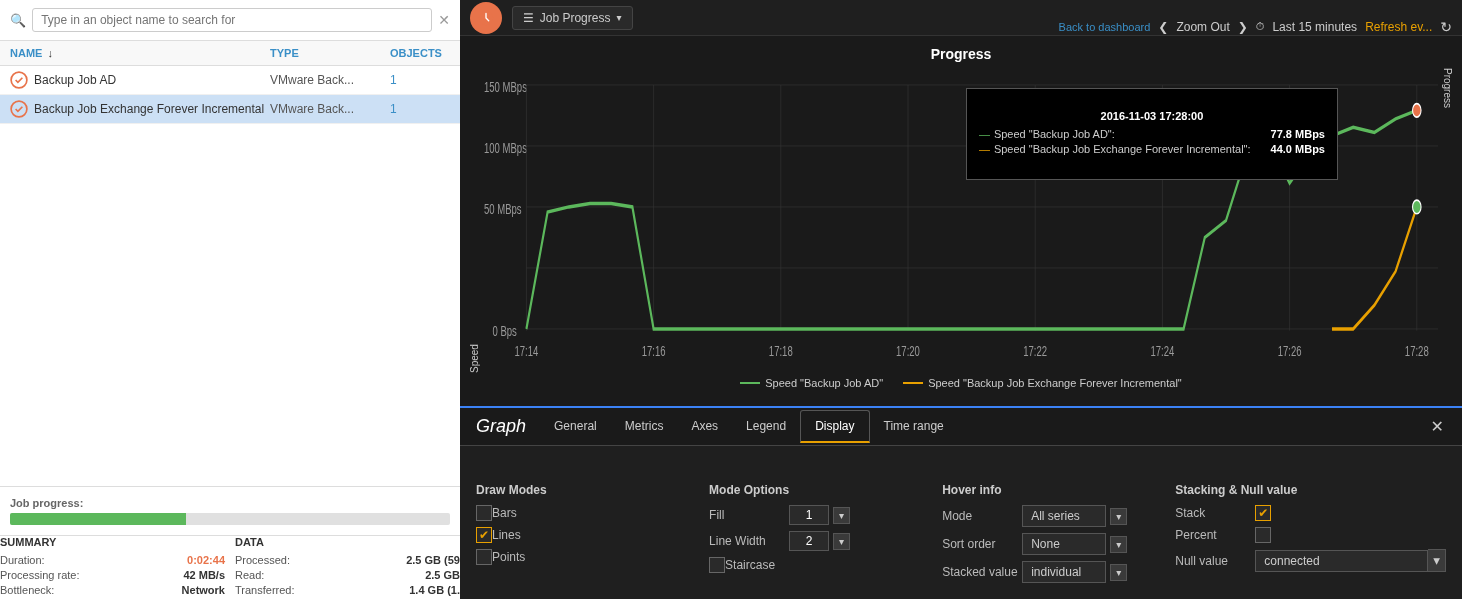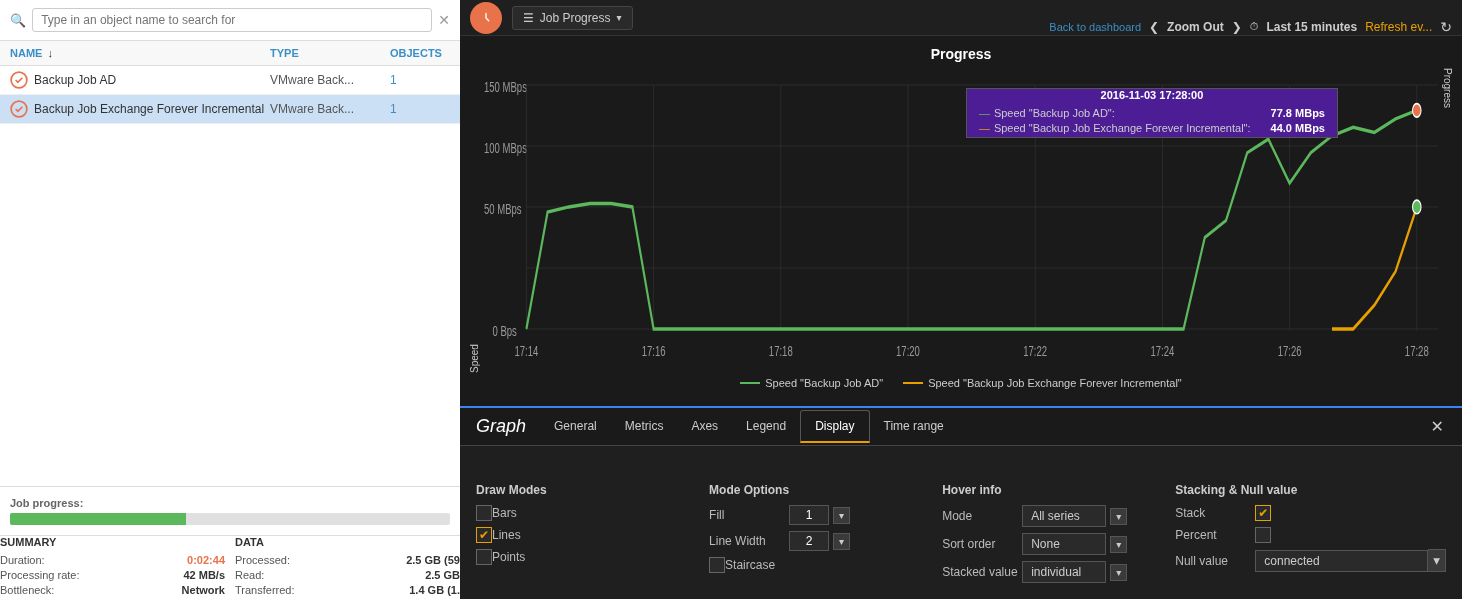--- a/index.html
+++ b/index.html
@@ -43,35 +43,35 @@
 
     
     .top-bar { background: #1f1f1f; display: flex; align-items: center; padding: 0 10px; height: 36px; border-bottom: 1px solid #333; gap: 10px; flex-shrink: 0; }
     .logo-btn { width: 32px; height: 32px; background: #e8734a; border-radius: 50%; display: flex; align-items: center; justify-content: center; cursor: pointer; flex-shrink: 0; }
     .logo-btn svg { width: 18px; height: 18px; }
     .job-progress-btn { background: #2a2a2a; border: 1px solid #444; border-radius: 3px; color: #ccc; padding: 4px 10px; font-size: 12px; display: flex; align-items: center; gap: 6px; cursor: pointer; }
     .btn-arrow { font-size: 10px; }
     .top-bar-spacer { flex: 1; }
     .top-bar-nav { display: flex; align-items: center; gap: 8px; color: #ccc; font-size: 12px; margin-top: 18px; }
     .nav-btn { cursor: pointer; color: #3a8fc7; font-size: 11px; }
-    .zoom-label { color: #ccc; font-size: 12px; font-weight: bold; }
+    .zoom-label { color: #ccc; font-size: 12px; }
     .refresh-label { color: #e8a000; font-size: 12px; cursor: pointer; }
     .refresh-icon { color: #ccc; cursor: pointer; font-size: 14px; }
 
     
     .chart-area { flex: 1; padding: 10px 5px 5px 5px; position: relative; overflow: hidden; min-height: 0; }
     .chart-title { text-align: center; color: #fff; font-size: 14px; font-weight: bold; margin-bottom: 6px; }
 
     .chart-container { display: flex; height: calc(100% - 50px); position: relative; }
     .y-axis-label { writing-mode: vertical-rl; transform: rotate(180deg); color: #ccc; font-size: 10px; display: flex; align-items: center; padding: 0 4px; }
     .chart-inner { flex: 1; position: relative; }
     .x-axis-label { writing-mode: vertical-rl; color: #ccc; font-size: 10px; display: flex; align-items: center; padding: 0 4px; }
 
     
-    .chart-tooltip { position: absolute; right: 100px; top: 20px; background: #4c1d95; border: 1px solid #555; padding: 0 12px; font-size: 11px; color: #ccc; z-index: 10; min-width: 220px; }
+    .chart-tooltip { position: absolute; right: 100px; top: 20px; background: #000000; border: 1px solid #555; padding: 21px 12px; font-size: 11px; color: #ccc; z-index: 10; min-width: 220px; }
     .tooltip-title { color: #fff; font-weight: bold; margin-bottom: 6px; text-align: center; }
     .tooltip-row { display: flex; justify-content: space-between; gap: 20px; margin-bottom: 3px; }
     .tooltip-dash-green { color: #5cb85c; margin-right: 4px; }
     .tooltip-dash-yellow { color: #e8a000; margin-right: 4px; }
     .tooltip-val { color: #fff; font-weight: bold; }
 
     
     .chart-legend { display: flex; gap: 20px; justify-content: center; padding: 4px 0; font-size: 11px; }
     .legend-item { display: flex; align-items: center; gap: 5px; }
     .legend-line-green { width: 20px; height: 2px; background: #5cb85c; }

